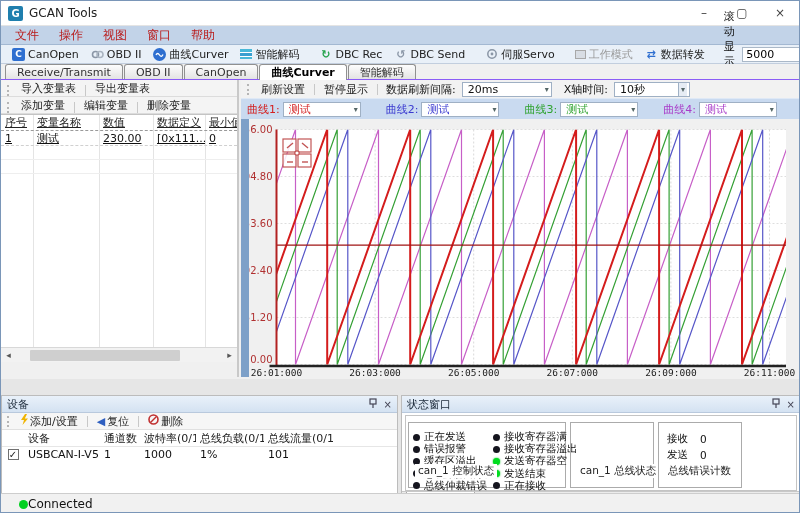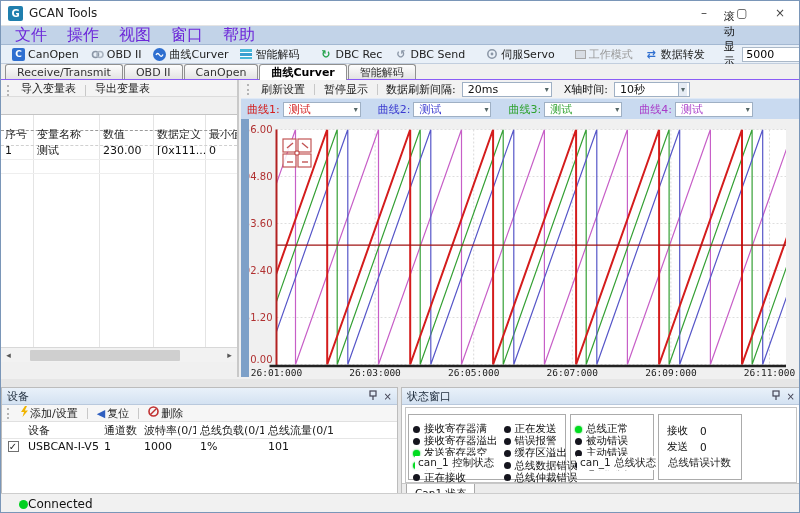--- a/index.html
+++ b/index.html
@@ -8,21 +8,21 @@
 
   
   .titlebar { position:absolute; left:0; top:0; width:100%; height:25px; background:#fff; display:flex; align-items:center; border-bottom:1px solid #e4e4e4; }
   .app-icon { width:15px; height:15px; margin:0 6px 0 7px; background:#1f7fae; color:#fff; font-size:10px; font-weight:bold; display:flex; align-items:center; justify-content:center; border-radius:2px; }
   .title-text { font-size:12px; color:#222; }
   .win-btns { margin-left:auto; display:flex; height:100%; }
   .win-btn { width:38px; height:100%; display:flex; align-items:center; justify-content:center; font-size:12px; color:#444; }
 
   
   .menubar { position:absolute; left:0; top:25px; width:100%; height:19px; background:#c2d3e8; border-bottom:1px solid #a3b8d2; display:flex; align-items:center; padding-left:4px; }
-  .menu-item { padding:8px 10px; font-size:16px; color:#6d28d9; }
+  .menu-item { padding:8px 10px; font-size:12px; color:#b91c1c; }
 
   
   .toolbar { position:absolute; left:0; top:44px; width:100%; height:19px; background:#e9f0f8; border-bottom:1px solid #c2cede; display:flex; align-items:center; padding-left:6px; gap:2px; }
   .tbtn { display:flex; align-items:center; gap:3px; padding:0 5px; height:17px; font-size:11px; color:#222; white-space:nowrap; }
   .tbtn.disabled { color:#9a9a9a; }
   .tsep { width:1px; height:13px; background:#b9c4d4; margin:0 3px; }
   .ico { display:inline-flex; width:13px; height:13px; align-items:center; justify-content:center; font-size:11px; line-height:13px; }
   .ico-canopen { background:#2f6fd0; color:#fff; border-radius:2px; font-size:9px; font-weight:bold; }
   .ico-curve { background:#2f6fd0; color:#fff; border-radius:50%; font-size:8px; }
   .ico-decode { background:linear-gradient(#49b8d8 0 30%,#fff 30% 40%,#3a9fd0 40% 70%,#fff 70% 80%,#49b8d8 80% 100%); width:12px; height:10px; }
@@ -46,41 +46,41 @@
   .mini-btn { padding:0 5px; font-size:11px; color:#222; white-space:nowrap; }
   .msep { width:1px; height:11px; background:#c8c8c8; margin:0 2px; }
   .grip { width:3px; height:11px; border-left:2px dotted #b5b5b5; margin-right:4px; }
 
   .var-table { position:absolute; left:0; top:34px; width:236px; height:248px; background:#fff; border-top:1px solid #c4c4c4; }
   .vcol-line { position:absolute; top:0; bottom:0; width:1px; background:#e4e4e4; }
   .vrow { display:flex; height:15px; line-height:15px; font-size:11px; position:relative; }
   .vrow.hdr { border-bottom:1px dashed #9a9a9a; height:16px; line-height:16px; color:#222; }
   .vrow.data { border-bottom:1px dashed #d0d0d0; }
   .vrow.empty { border-bottom:1px solid #eeeeee; height:14px; }
-  .vc { padding:12px 4px; overflow:hidden; white-space:nowrap; }
+  .vc { padding:0 4px; overflow:hidden; white-space:nowrap;text-decoration:underline; }
   .vc0{width:32px;} .vc1{width:66px;} .vc2{width:54px;} .vc3{width:52px;} .vc4{width:32px;}
   .hscroll { position:absolute; left:0; bottom:0; width:236px; height:15px; background:#f2f2f2; border-top:1px solid #d8d8d8; display:flex; align-items:center; }
   .sarrow { width:15px; text-align:center; font-size:9px; color:#555; }
   .sthumb { height:11px; background:#cfcfcf; width:150px; margin-left:14px; border-radius:1px; }
 
   .right-panel { position:absolute; left:240px; top:0; width:560px; height:297px; background:#f0f0f0; }
   .curve-settings { height:18px; display:flex; align-items:center; background:#f2f2f2; padding-left:6px; gap:2px; font-size:11px; }
   .combo { display:flex; align-items:center; justify-content:space-between; background:#fff; border:1px solid #9fb0c4; height:15px; padding:0 2px 0 5px; font-size:11px; }
   .combo .arr { color:#566; font-size:8px; margin-left:4px; }
   .combo.spin .arr { background:#e6ecf4; border-left:1px solid #9fb0c4; height:100%; display:flex; align-items:center; padding:0 2px; }
-  .curve-row { height:21px; display:flex; align-items:center; background:#c9daf0; border-top:1px solid #dfe9f6; padding-left:6px; gap:9px; font-size:11px; }
+  .curve-row { height:21px; display:flex; align-items:center; background:#c9daf0; border-top:1px solid #dfe9f6; padding-left:6px; gap:17px; font-size:11px; }
   .curve-item { display:flex; align-items:center; gap:3px; margin-right:8px; }
   .curve-item .combo { width:78px; }
 
   .chart-area { position:absolute; left:0; top:39px; width:560px; height:258px; background:#f0f0f0; overflow:hidden; }
   .blue-strip { position:absolute; left:0; top:0; width:8px; height:258px; background:#7da0c8; }
 
   
   .bottom { position:absolute; left:0; top:378px; width:800px; height:114px; background:#e6e6e6; }
-  .panel { position:absolute; top:8px; height:114px; background:#fff; border:1px solid #bcbcbc; }
+  .panel { position:absolute; top:16px; height:114px; background:#fff; border:1px solid #bcbcbc; }
   .panel-hdr { height:17px; background:linear-gradient(#e9f1fa,#d4e2f2); border-bottom:1px solid #b9c9dd; display:flex; align-items:center; padding:0 5px; font-size:11px; color:#1c2a3a; }
   .panel-hdr .hicons { margin-left:auto; display:flex; gap:7px; color:#445; font-size:10px; align-items:center; }
   .dev-toolbar { height:17px; display:flex; align-items:center; background:#f6f6f6; border-bottom:1px solid #e0e0e0; padding-left:5px; gap:2px; font-size:11px; }
   .drow { display:flex; height:15px; line-height:15px; font-size:11px; align-items:center; }
   .drow.hdr { height:17px; line-height:17px; border-bottom:1px solid #e6e6e6; color:#222; }
   .dc { padding:0 4px; white-space:nowrap; overflow:hidden; }
   .dc-chk{width:22px; text-align:center;} .dc0{width:76px;} .dc1{width:40px;} .dc2{width:56px;} .dc3{width:68px;} .dc4{width:70px;}
   .cb { display:inline-block; width:11px; height:11px; border:1px solid #707070; background:#fff; font-size:10px; line-height:10px; text-align:center; color:#222; }
 
   .status-content { position:absolute; left:3px; top:19px; right:3px; height:76px; background:#fff; border:1px solid #c4c4c4; display:flex; padding:6px 2px 2px 2px; gap:4px; }
@@ -193,20 +193,28 @@
   </div>
 
   <div class="main">
 
     <div class="left-panel">
       <div class="mini-bar">
         <span class="grip"></span>
         <span class="mini-btn">导入变量表</span>
         <span class="msep"></span>
         <span class="mini-btn">导出变量表</span>
+      </div>
+      <div class="mini-bar">
+        <span class="grip"></span>
+        <span class="mini-btn">添加变量</span>
+        <span class="msep"></span>
+        <span class="mini-btn">编辑变量</span>
+        <span class="msep"></span>
+        <span class="mini-btn">删除变量</span>
       </div>
       <div class="var-table">
         <div class="vcol-line" style="left:32px"></div>
         <div class="vcol-line" style="left:98px"></div>
         <div class="vcol-line" style="left:152px"></div>
         <div class="vcol-line" style="left:204px"></div>
         <div class="vrow hdr">
           <div class="vc vc0">序号</div>
           <div class="vc vc1">变量名称</div>
           <div class="vc vc2">数值</div>
@@ -395,83 +403,65 @@
           <span>×</span>
         </span>
       </div>
       <div class="status-content">
         <div class="group" style="width:158px;">
           <span class="gtitle">can_1 控制状态</span>
           <div style="display:flex; gap:6px;">
             <div class="ledcol">
               <span class="led-item">
                   <span class="led"></span>
+                  <span>正在发送</span>
+                </span>
+              <span class="led-item">
+                  <span class="led"></span>
+                  <span>错误报警</span>
+                </span>
+              <span class="led-item">
+                  <span class="led"></span>
+                  <span>缓存区溢出</span>
+                </span>
+              <span class="led-item">
+                  <span class="led"></span>
+                  <span>总线数据错误</span>
+                </span>
+              <span class="led-item">
+                  <span class="led"></span>
+                  <span>总线仲裁错误</span>
+                </span>
+            </div>
+            <div class="ledcol">
+              <span class="led-item">
+                  <span class="led"></span>
                   <span>接收寄存器满</span>
                 </span>
               <span class="led-item">
                   <span class="led"></span>
                   <span>接收寄存器溢出</span>
                 </span>
               <span class="led-item">
                   <span class="led led-on"></span>
                   <span>发送寄存器空</span>
                 </span>
               <span class="led-item">
                   <span class="led led-on"></span>
                   <span>发送结束</span>
                 </span>
               <span class="led-item">
                   <span class="led"></span>
                   <span>正在接收</span>
                 </span>
             </div>
-            <div class="ledcol">
-              <span class="led-item">
-                  <span class="led"></span>
-                  <span>正在发送</span>
-                </span>
-              <span class="led-item">
-                  <span class="led"></span>
-                  <span>错误报警</span>
-                </span>
-              <span class="led-item">
-                  <span class="led"></span>
-                  <span>缓存区溢出</span>
-                </span>
-              <span class="led-item">
-                  <span class="led"></span>
-                  <span>总线数据错误</span>
-                </span>
-              <span class="led-item">
-                  <span class="led"></span>
-                  <span>总线仲裁错误</span>
-                </span>
-            </div>
           </div>
         </div>
         <div class="group" style="width:84px;">
           <span class="gtitle">can_1 总线状态</span>
-          <div class="ledcol">
-            <span class="led-item">
-                <span class="led led-on"></span>
-                <span>总线正常</span>
-              </span>
-            <span class="led-item">
-                <span class="led"></span>
-                <span>被动错误</span>
-              </span>
-            <span class="led-item">
-                <span class="led"></span>
-                <span>主动错误</span>
-              </span>
-            <span class="led-item">
-                <span class="led"></span>
-                <span>总线关闭</span>
-              </span>
-          </div>
         </div>
         <div class="group" style="width:84px;">
           <span class="gtitle">总线错误计数</span>
           <div class="cnt-row">
             <span>接收</span>
             <span>0</span>
           </div>
           <div class="cnt-row">
             <span>发送</span>
             <span>0</span>

